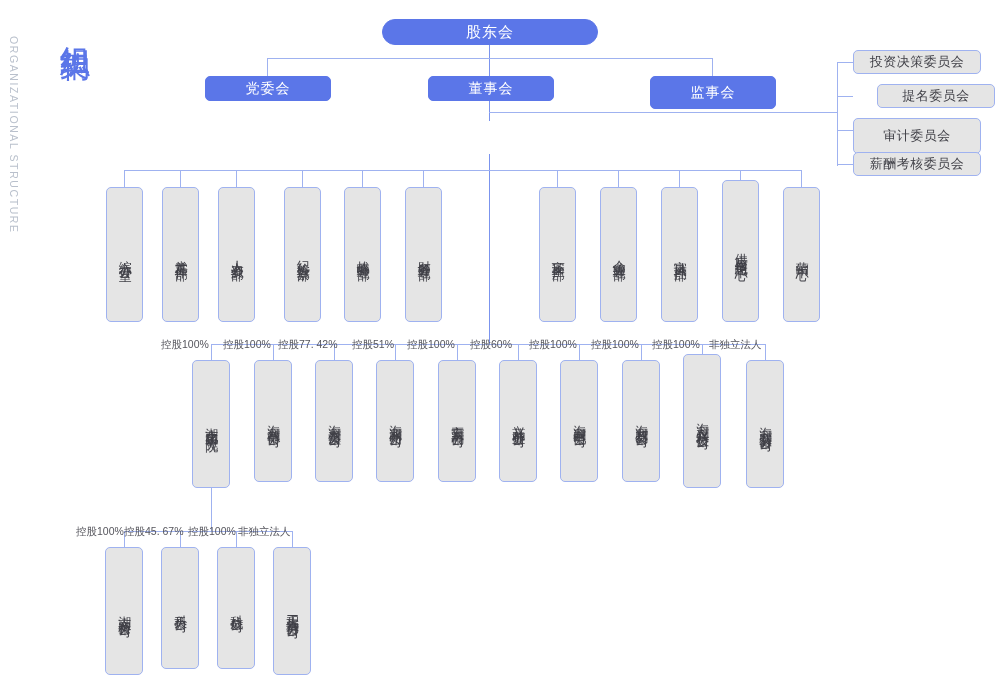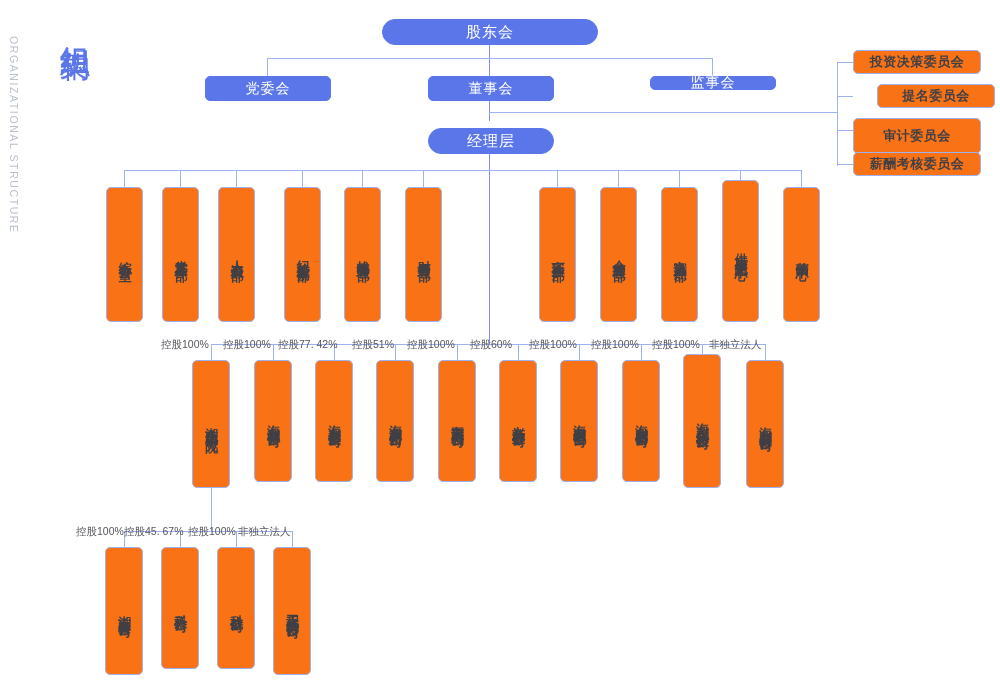--- a/index.html
+++ b/index.html
@@ -66,25 +66,24 @@
   }
   .box.filled {
     background: #5b76e8;
     border: 1px solid #5b76e8;
     color: #ffffff;
     font-size: 14px;
     letter-spacing: 1px;
   }
   .box.filled.lg { font-size: 15px; border-radius: 13px; }
   .box.outline {
-    background: #f97316;
+    background: #e5e5e5;
     border: 1px solid #9fb2f0;
     color: #3f3f46;
     font-size: 13px;
-    font-weight: bold;
   }
   .box.vert {
     writing-mode: vertical-rl;
     text-orientation: upright;
     letter-spacing: 2px;
     line-height: 1.25;
     font-size: 13px;
     padding: 6px 0;
   }
   .box.outline.committee { font-size: 13px; letter-spacing: 0.5px; }
@@ -109,36 +108,35 @@
   <div class="box filled lg" style="left:382px; top:19px; width:216px; height:26px;">股东会</div>
 
   <div class="ln v strong" style="left:489px; top:45px; height:76px;"></div>
 
   <div class="ln h" style="left:267px; top:58px; width:446px;"></div>
   <div class="ln v" style="left:267px; top:58px; height:18px;"></div>
   <div class="ln v" style="left:712px; top:58px; height:18px;"></div>
 
   <div class="box filled" style="left:205px; top:76px; width:126px; height:25px;">党委会</div>
   <div class="box filled" style="left:428px; top:76px; width:126px; height:25px;">董事会</div>
-  <div class="box filled" style="left:650px; top:76px; width:126px; height:14px;">监事会</div>
+  <div class="box filled" style="left:650px; top:76px; width:126px; height:33px;">监事会</div>
 
   <div class="ln h" style="left:489px; top:112px; width:348px;"></div>
   <div class="ln v" style="left:837px; top:62px; height:104px;"></div>
 
   <div class="ln h" style="left:837px; top:62px; width:16px;"></div>
   <div class="ln h" style="left:837px; top:96px; width:16px;"></div>
   <div class="ln h" style="left:837px; top:130px; width:16px;"></div>
   <div class="ln h" style="left:837px; top:164px; width:16px;"></div>
 
   <div class="box outline committee" style="left:853px; top:50px; width:128px; height:24px;">投资决策委员会</div>
   <div class="box outline committee" style="left:877px; top:84px; width:118px; height:24px;">提名委员会</div>
   <div class="box outline committee" style="left:853px; top:118px; width:128px; height:36px;">审计委员会</div>
   <div class="box outline committee" style="left:853px; top:152px; width:128px; height:24px;">薪酬考核委员会</div>
 
-  <div class="box filled lg" style="left:428px; top:128px; width:126px; height:26px;">经理层</div>
 
   <div class="ln v strong" style="left:489px; top:154px; height:190px;"></div>
 
   <div class="ln h" style="left:124px; top:170px; width:678px;"></div>
 
   <div class="ln v" style="left:124px; top:170px; height:17px;"></div>
   <div class="ln v" style="left:180px; top:170px; height:17px;"></div>
   <div class="ln v" style="left:236px; top:170px; height:17px;"></div>
   <div class="ln v" style="left:302px; top:170px; height:17px;"></div>
   <div class="ln v" style="left:362px; top:170px; height:17px;"></div>

